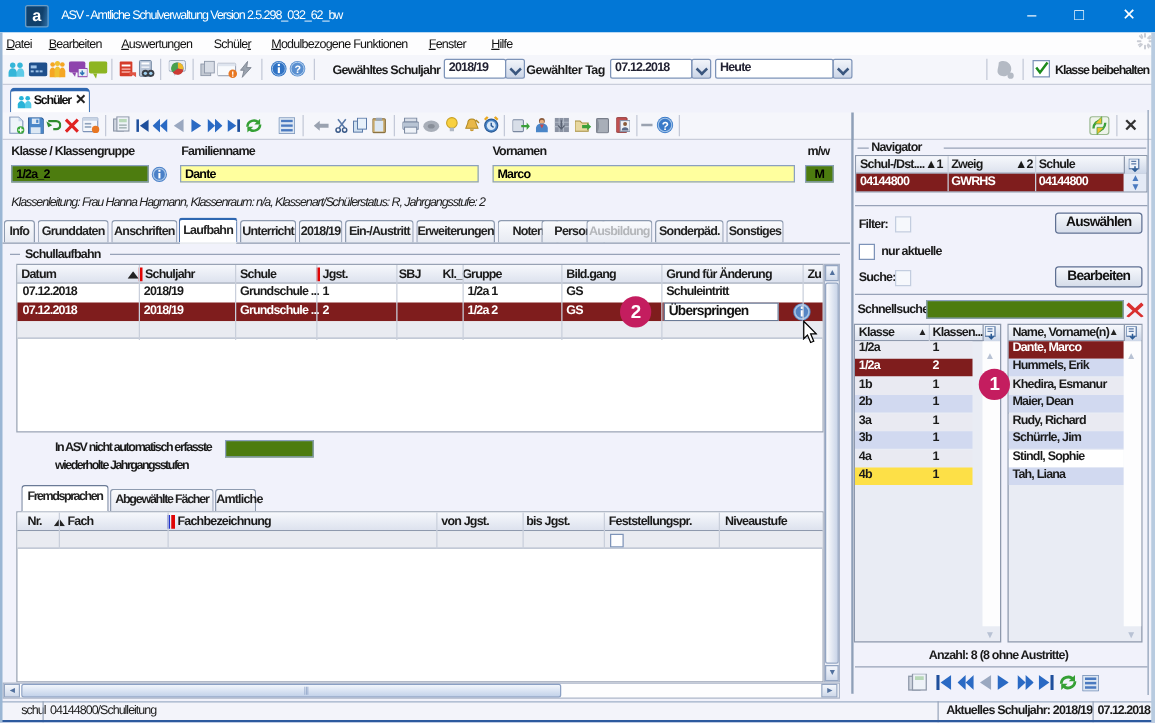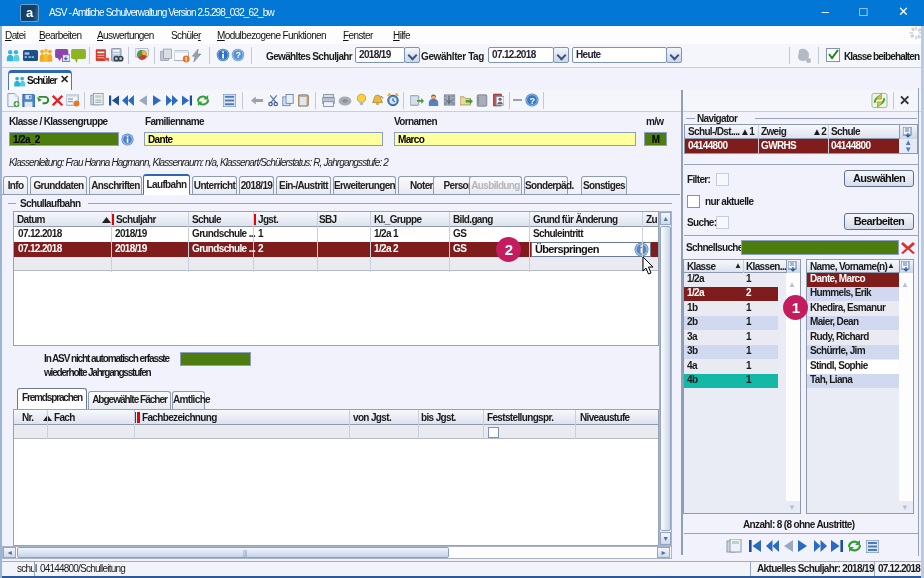--- a/index.html
+++ b/index.html
@@ -372,63 +372,63 @@
 <span class="tab" style="left:30px;width:57px;">Grunddaten</span>
 <span class="tab" style="left:89px;width:53px;">Anschriften</span>
 <span class="tab tabsel" style="left:143px;width:47px;">Laufbahn</span>
 <span class="tab" style="left:192px;width:45px;">Unterricht</span>
 <span class="tab" style="left:239px;width:35px;">2018/19</span>
 <span class="tab" style="left:276px;width:55px;">Ein-/Austritt</span>
 <span class="tab" style="left:333px;width:63px;">Erweiterungen</span>
 <span class="tab" style="left:398px;width:49px;">Noten</span>
 <span class="tab" style="left:433px;width:51px;">Person</span>
 <span class="tab" style="left:469px;width:53px;color:#b4b6ba;">Ausbildung</span>
-<span class="tab" style="left:524px;width:44px;">Sonderpäd.</span>
+<span class="tab" style="left:524px;width:55px;">Sonderpäd.</span>
 <span class="tab" style="left:581px;width:46px;">Sonstiges</span>
 <div class="abs" style="left:2px;top:194px;width:678px;height:1px;background:#8e9bb0;z-index:2;"></div>
 <div class="abs" style="left:144px;top:194px;width:45px;height:1px;background:#fff;z-index:4;"></div>
 
 <span class="abs lbl" style="left:20px;top:198px;">Schullaufbahn</span>
 <div class="abs" style="left:8px;top:203px;width:8px;height:1px;background:#98a2b8;"></div>
 <div class="abs" style="left:88px;top:203px;width:584px;height:1px;background:#98a2b8;"></div>
 
 <div class="abs" style="left:13px;top:211px;width:646px;height:135px;background:#fff;border:1px solid #98a2b4;">
   <div class="abs thead" style="left:0;top:0;width:644px;height:15px;"></div>
   <span class="abs lbl" style="left:3px;top:2px;">Datum</span>
   <svg class="abs" style="left:88px;top:5px;" width="9" height="6" viewBox="0 0 9 6">
       <path d="M0 6L4.5 0L9 6z" fill="#222"></path>
     </svg>
   <span class="redbar" style="left:97px;top:2px;"></span>
   <span class="abs lbl" style="left:102px;top:2px;">Schuljahr</span>
   <span class="abs lbl" style="left:178px;top:2px;">Schule</span>
   <span class="redbar" style="left:239px;top:2px;"></span>
   <span class="abs lbl" style="left:244px;top:2px;">Jgst.</span>
   <span class="abs lbl" style="left:305px;top:2px;">SBJ</span>
-  <span class="abs lbl" style="left:360px;top:2px;">Kl._Gruppe</span>
+  <span class="abs lbl" style="left:340px;top:2px;">Kl._Gruppe</span>
   <span class="abs lbl" style="left:439px;top:2px;">Bild.gang</span>
   <span class="abs lbl" style="left:519px;top:2px;">Grund für Änderung</span>
   <span class="abs lbl" style="left:632px;top:2px;">Zu</span>
 
   <div class="abs" style="left:0;top:15px;width:644px;height:15px;background:#fff;"></div>
   <span class="abs lbl" style="left:4px;top:16px;">07.12.2018</span>
   <span class="abs lbl" style="left:101px;top:16px;">2018/19</span>
   <span class="abs lbl" style="left:178px;top:16px;">Grundschule ...</span>
   <span class="abs lbl" style="left:244px;top:16px;">1</span>
   <span class="abs lbl" style="left:360px;top:16px;">1/2a 1</span>
   <span class="abs lbl" style="left:439px;top:16px;">GS</span>
   <span class="abs lbl" style="left:519px;top:16px;">Schuleintritt</span>
 
   <div class="abs selrow" style="left:0;top:30px;width:644px;height:15px;"></div>
   <span class="abs lbl" style="left:4px;top:31px;color:#fff;">07.12.2018</span>
   <span class="abs lbl" style="left:101px;top:31px;color:#fff;">2018/19</span>
   <span class="abs lbl" style="left:178px;top:31px;color:#fff;">Grundschule ...</span>
   <span class="abs lbl" style="left:244px;top:31px;color:#fff;">2</span>
   <span class="abs lbl" style="left:360px;top:31px;color:#fff;">1/2a 2</span>
   <span class="abs lbl" style="left:439px;top:31px;color:#fff;">GS</span>
-  <span class="abs" style="left:517px;top:30px;width:120px;height:15px;background:#fff;border:1px solid #6a7a96;font-size:11px;font-weight:bold;color:#111;padding:0 3px;line-height:13px;">Überspringen</span>
+  <span class="abs" style="left:517px;top:30px;width:92px;height:15px;background:#fff;border:1px solid #6a7a96;font-size:11px;font-weight:bold;color:#111;padding:0 3px;line-height:13px;">Überspringen</span>
   <svg class="abs" style="left:620px;top:30px;" width="15" height="15" viewBox="0 0 15 15">
       <circle cx="7.5" cy="7.5" r="7" fill="#5585c4"></circle>
       <circle cx="7.5" cy="7.5" r="5.6" fill="none" stroke="#a8c4e4" stroke-width="1.3"></circle>
       <rect x="6.6" y="6.2" width="1.9" height="5" fill="#fff"></rect>
       <rect x="6.6" y="3.2" width="1.9" height="1.9" fill="#fff"></rect>
     </svg>
 
   <div class="abs" style="left:0;top:45px;width:644px;height:14px;background:#e9ebf1;border-bottom:1px solid #b4bccb;"></div>
 
   <div class="cline" style="left:97px;top:0;height:60px;"></div>
@@ -567,21 +567,21 @@
           <i>1</i>
         </div>
       <div class="krow" style="top:72px;background:#d1d9f0;">
           <span>3b</span>
           <i>1</i>
         </div>
       <div class="krow" style="top:87px;background:#e9eaf2;">
           <span>4a</span>
           <i>1</i>
         </div>
-      <div class="krow" style="top:101px;background:#14b8a6;">
+      <div class="krow" style="top:101px;background:#fde047;">
           <span>4b</span>
           <i>1</i>
         </div>
     </div>
     <div class="abs" style="left:102px;top:13px;width:14px;height:228px;background:#fdfdfe;"></div>
     <span class="abs" style="left:104px;top:20px;font-size:8px;color:#b8c2d4;">▲</span>
     <span class="abs" style="left:104px;top:243px;font-size:8px;color:#b8c2d4;">▼</span>
   </div>
 
   <div class="abs" style="left:123px;top:147px;width:108px;height:255px;background:#e9ecf4;border:1px solid #8e99ad;">

